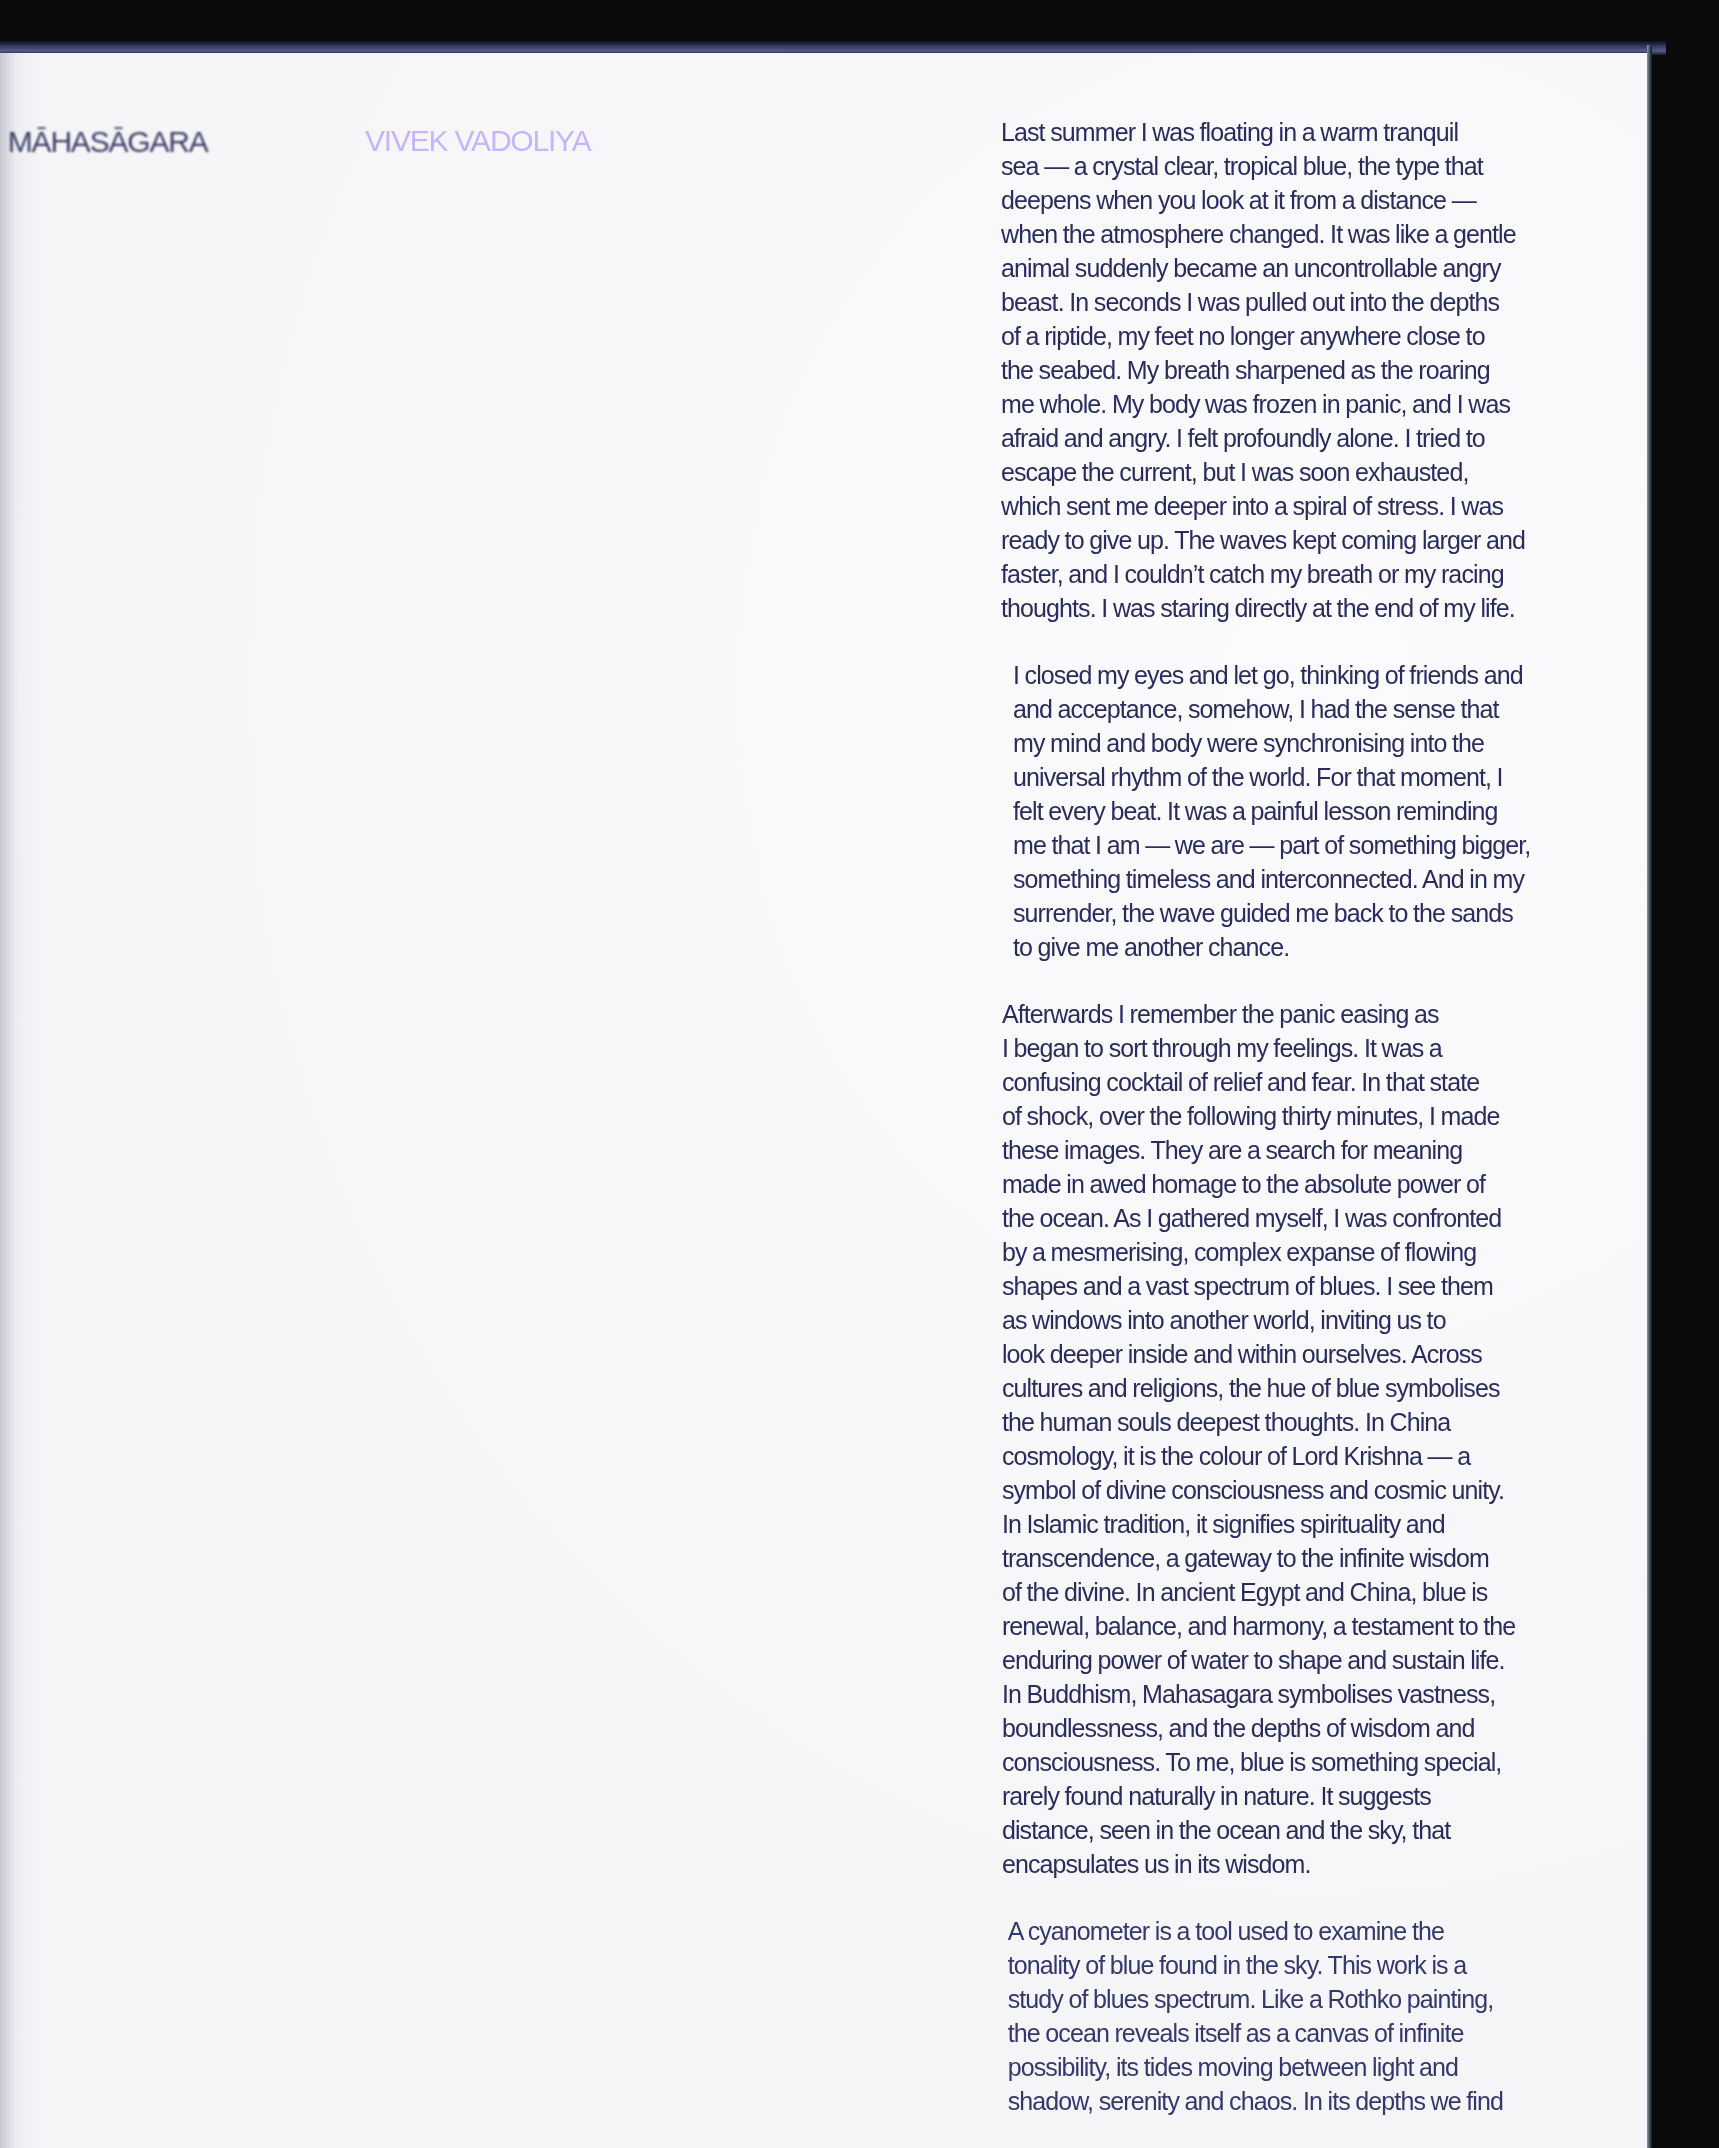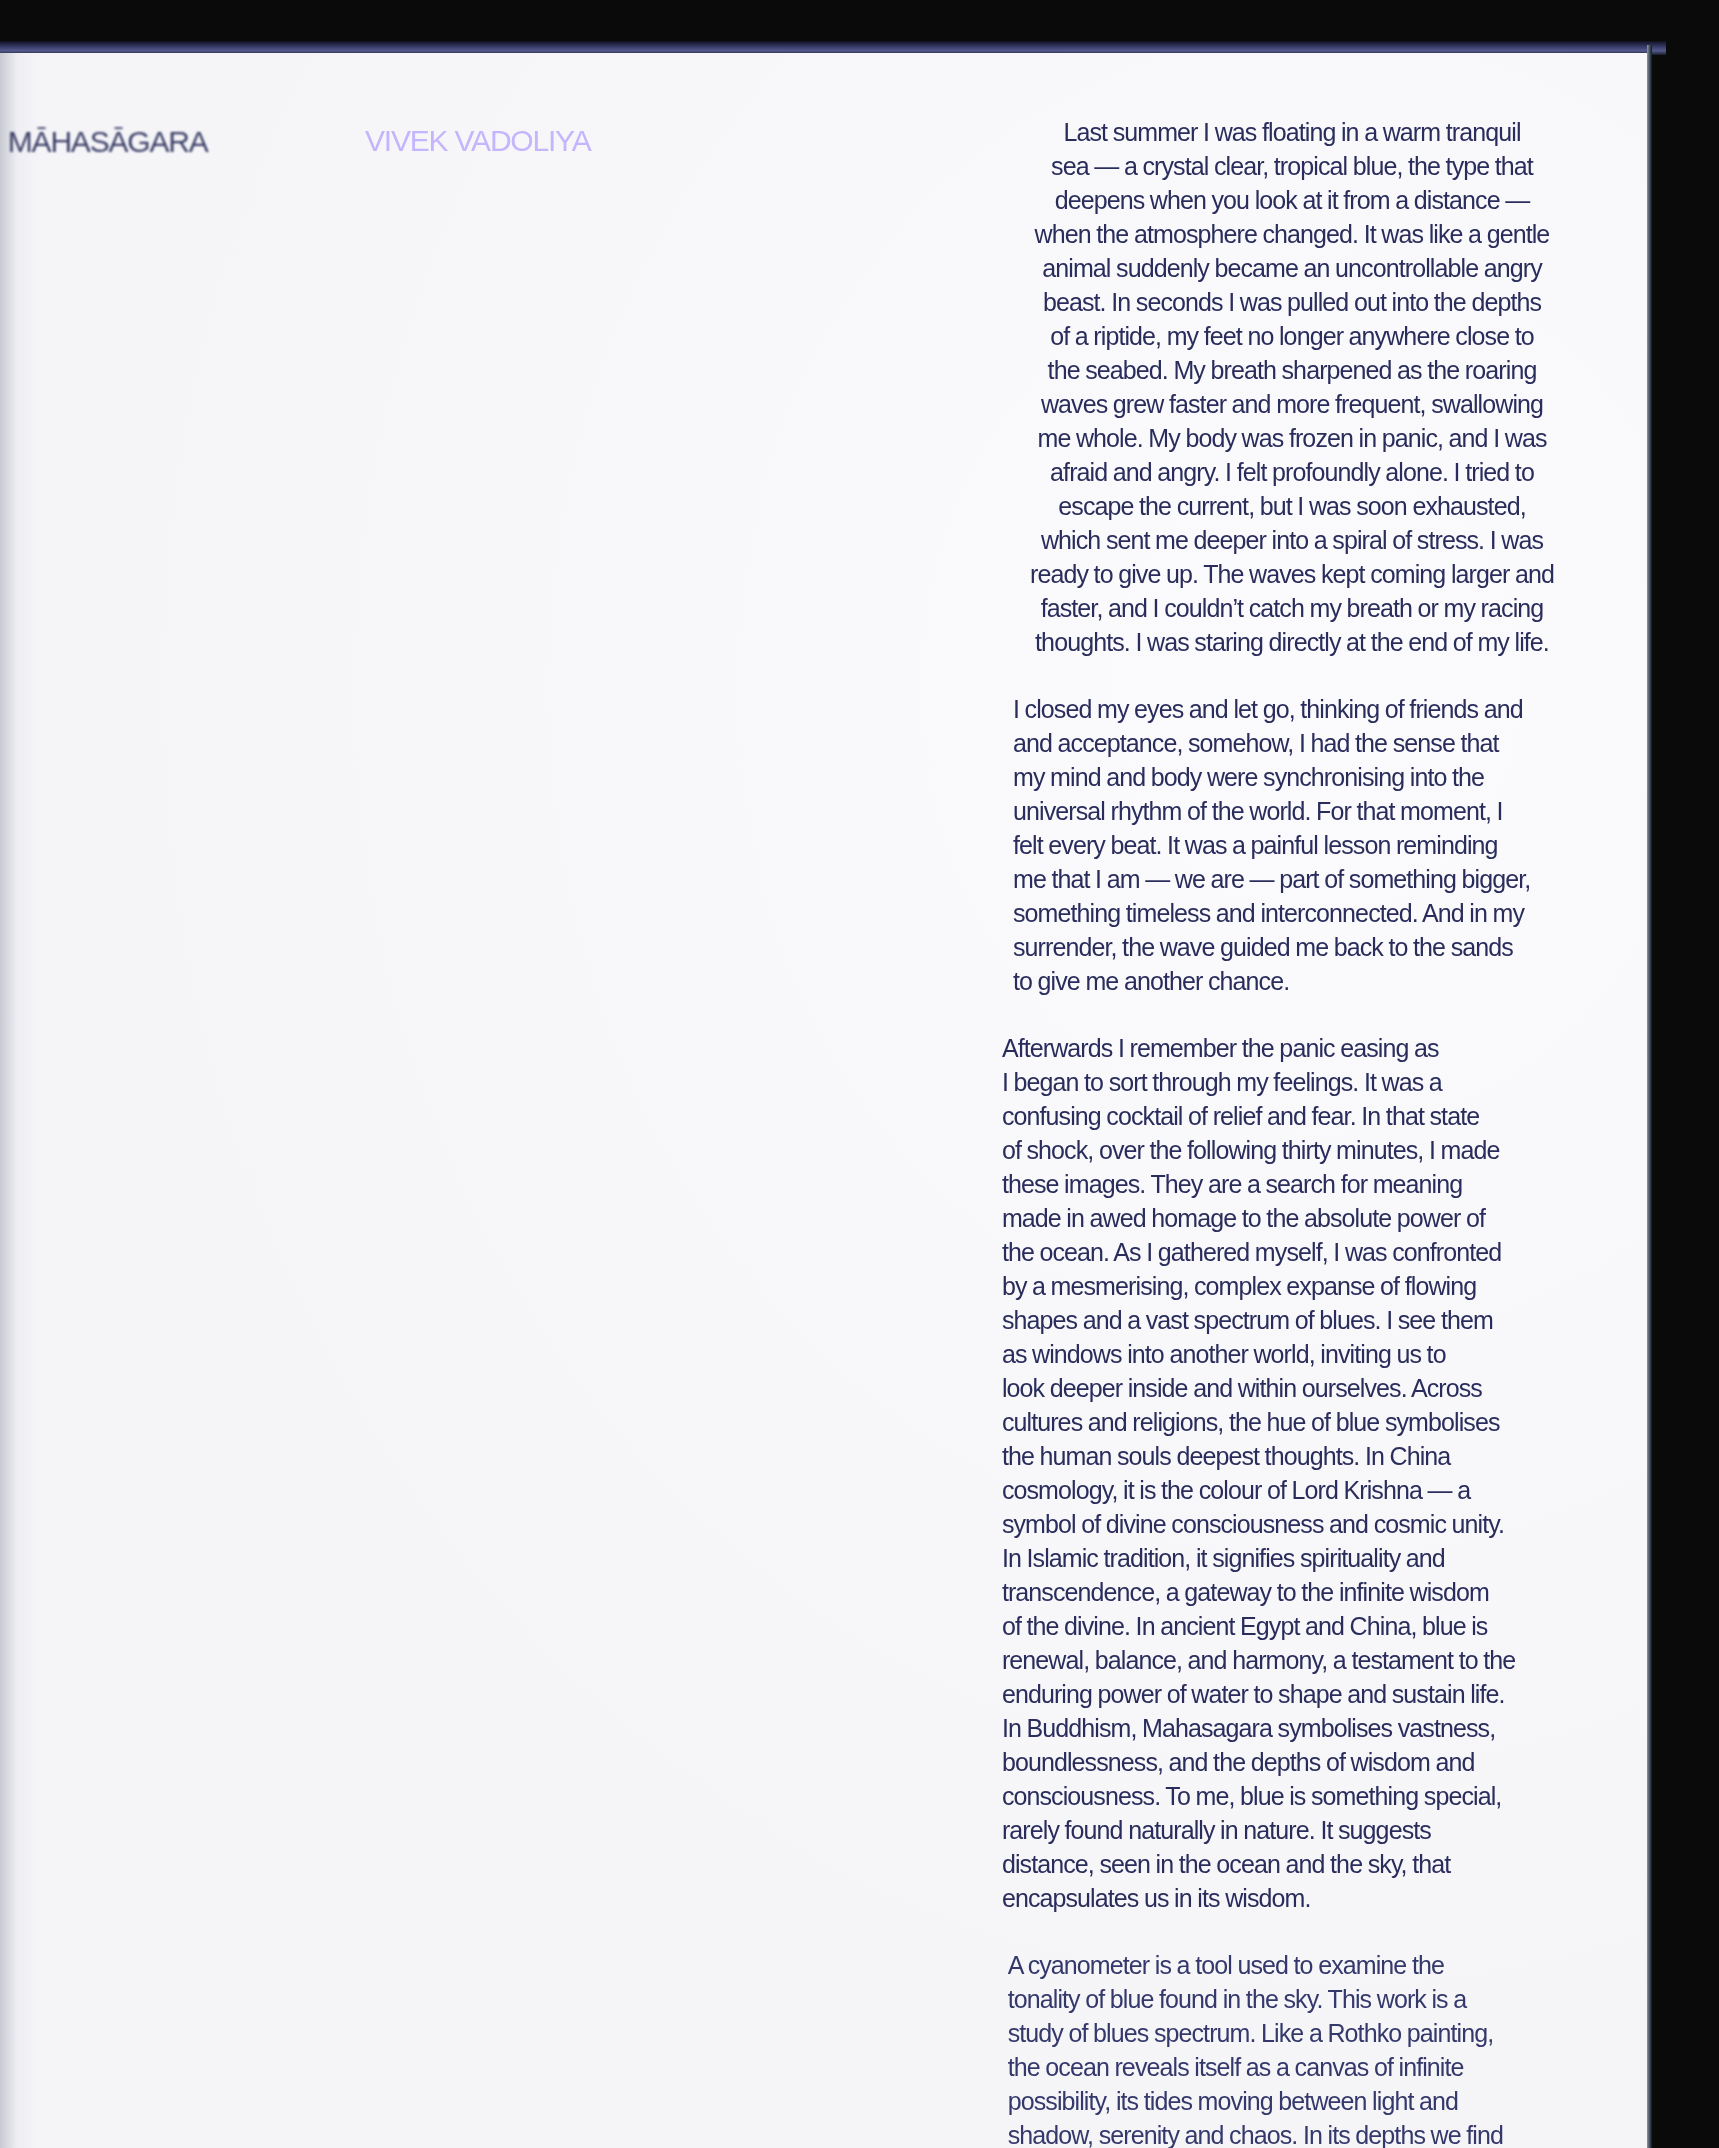--- a/index.html
+++ b/index.html
@@ -74,21 +74,21 @@
       margin: 0 0 33px 0;
       font-size: 25px;
       line-height: 34px;
       letter-spacing: -0.9px;
       word-spacing: -0.5px;
     }
     .line {
       display: block;
       white-space: nowrap;
     }
-    .p1 { margin-left: 6px; text-align: center; }
+    .p1 { margin-left: 6px; }
     .p2 { margin-left: 18px; }
     .p3 { margin-left: 6.9px; }
     .p5 { margin-left: 12.7px; color: #33376a; }
     .paragraph.fade { color: #34386b; }
   </style>
 </head>
 <body>
 
 <div class="page-top-edge"></div>
 <div class="page">
@@ -101,21 +101,20 @@
 <div class="body-column">
   <p class="paragraph p1">
     <span class="line">Last summer I was floating in a warm tranquil</span>
     <span class="line">sea — a crystal clear, tropical blue, the type that</span>
     <span class="line">deepens when you look at it from a distance —</span>
     <span class="line">when the atmosphere changed. It was like a gentle</span>
     <span class="line">animal suddenly became an uncontrollable angry</span>
     <span class="line">beast. In seconds I was pulled out into the depths</span>
     <span class="line">of a riptide, my feet no longer anywhere close to</span>
     <span class="line">the seabed. My breath sharpened as the roaring</span>
-    <span class="line">waves grew faster and more frequent, swallowing</span>
     <span class="line">me whole. My body was frozen in panic, and I was</span>
     <span class="line">afraid and angry. I felt profoundly alone. I tried to</span>
     <span class="line">escape the current, but I was soon exhausted,</span>
     <span class="line">which sent me deeper into a spiral of stress. I was</span>
     <span class="line">ready to give up. The waves kept coming larger and</span>
     <span class="line">faster, and I couldn’t catch my breath or my racing</span>
     <span class="line">thoughts. I was staring directly at the end of my life.</span>
   </p>
 
   <p class="paragraph p2">

